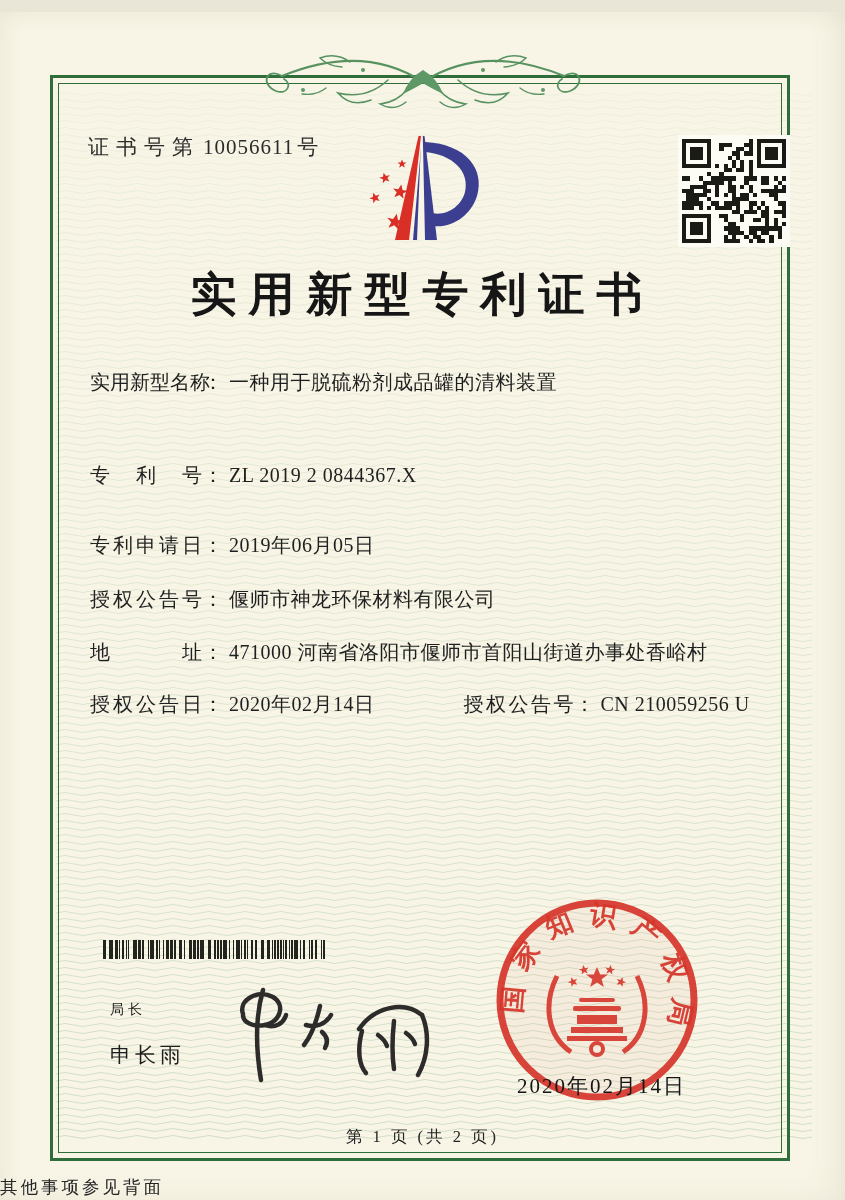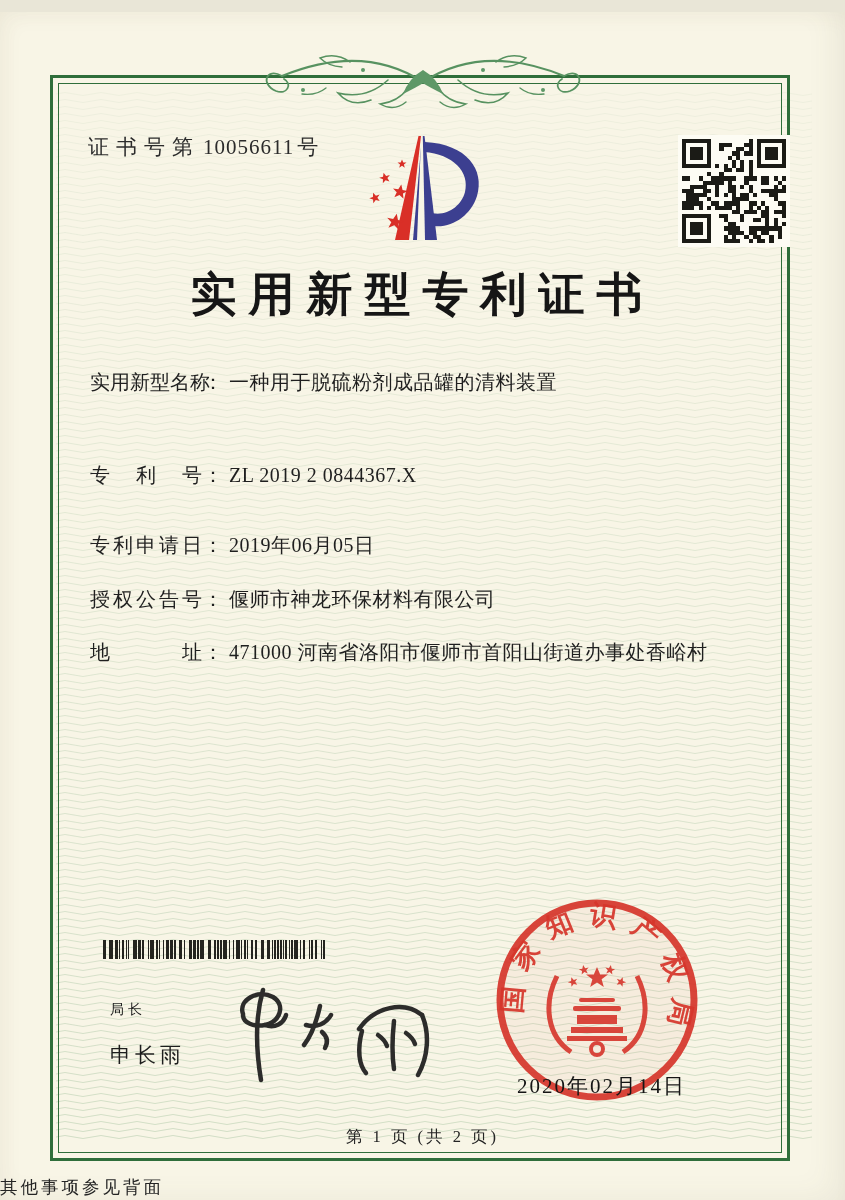--- a/index.html
+++ b/index.html
@@ -574,20 +574,28 @@
   </div>
   <div class="frow" style="top:520px">
     <span class="flabel">专利申请日</span><span class="fcolon">：</span><span class="fvalue">2019年06月05日</span>
   </div>
   <div class="frow" style="top:574px">
     <span class="flabel">授权公告号</span><span class="fcolon">：</span><span class="fvalue">偃师市神龙环保材料有限公司</span>
   </div>
   <div class="frow" style="top:627px">
     <span class="flabel">地址</span><span class="fcolon">：</span><span class="fvalue">471000 河南省洛阳市偃师市首阳山街道办事处香峪村</span>
   </div>
+  <div class="frow" style="top:679px">
+    <span>
+      <span class="flabel">授权公告日</span><span class="fcolon">：</span><span class="fvalue">2020年02月14日</span>
+    </span>
+    <span class="grant2">
+      <span class="flabel">授权公告号</span><span class="fcolon">：</span><span class="fvalue">CN 210059256 U</span>
+    </span>
+  </div>
 
 
   <div class="barcode" id="barcode">
       <span style="width:3px;background:#24241f"></span>
       <span style="width:4px"></span>
       <span style="width:4px;background:#24241f"></span>
       <span style="width:2px"></span>
       <span style="width:4px;background:#24241f"></span>
       <span style="width:1px"></span>
       <span style="width:1px;background:#24241f"></span>

